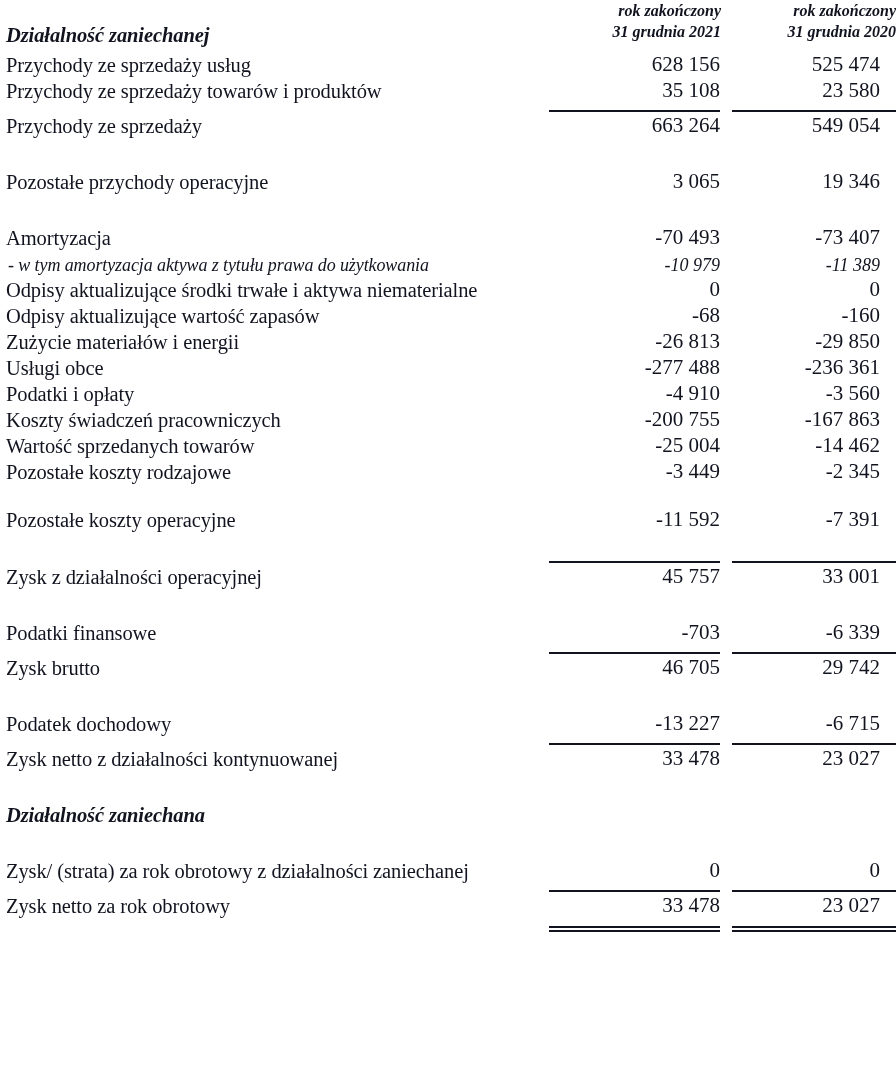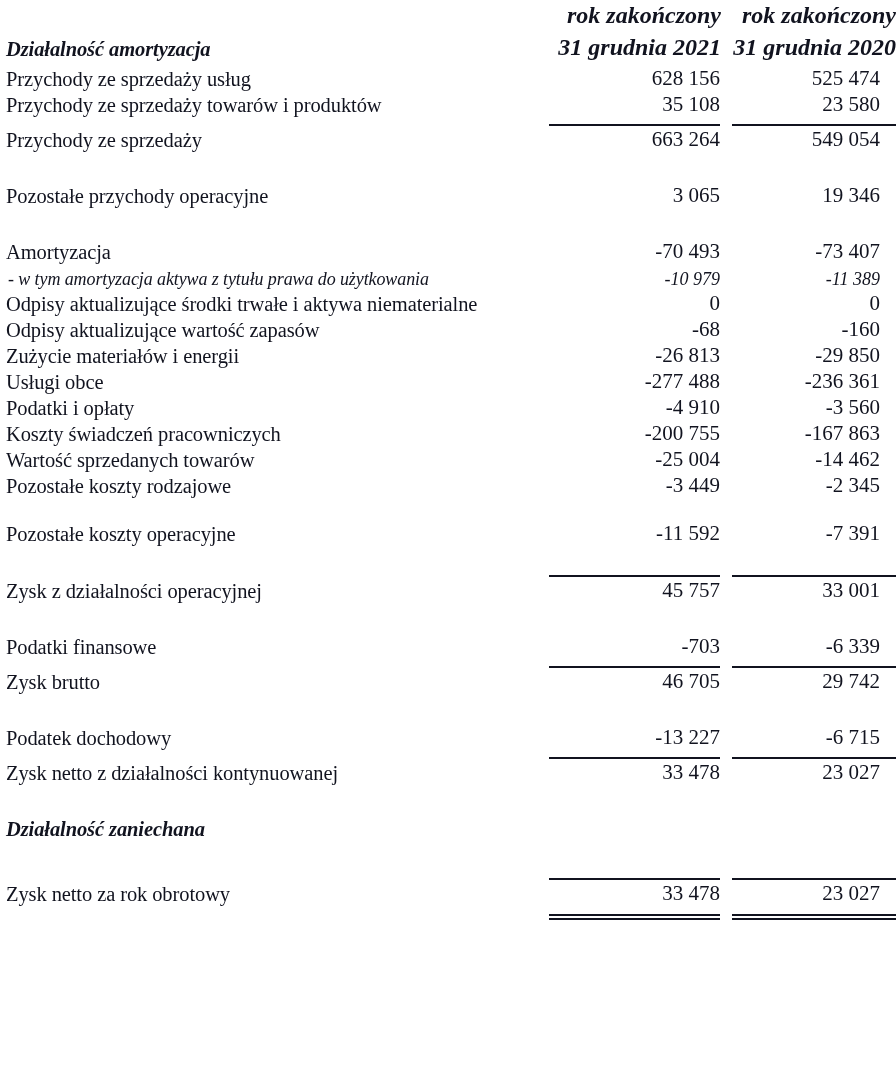--- a/index.html
+++ b/index.html
@@ -72,21 +72,21 @@
   }
   .sub-num {
     font-style: italic;
     font-size: 18px;
   }
 
   
   .hdr {
     font-weight: bold;
     font-style: italic;
-    font-size: 24px;
+    font-size: 16px;
     text-align: right;
     line-height: 1.32;
     white-space: nowrap;
     vertical-align: top;
   }
   .hdr .l2 { display: block; }
 
   
   tr.rule > td { height: 9px; padding: 0; }
   .ruleline {
@@ -129,21 +129,21 @@
     <colgroup>
       <col class="c-label">
       <col class="c-gap1">
       <col class="c-y1">
       <col class="c-gap2">
       <col class="c-y2">
     </colgroup>
     <tbody>
 
       <tr class="r" style="height:54px;">
-        <td class="lbl boldital" style="vertical-align:bottom;padding-bottom:9px;">Działalność amortyzacja</td>
+        <td class="lbl boldital" style="vertical-align:bottom;padding-bottom:9px;">Działalność zaniechanej</td>
         <td></td>
         <td class="hdr">
           <span>rok zakończony</span>
           <span class="l2">31 grudnia 2021</span>
         </td>
         <td></td>
         <td class="hdr">
           <span>rok zakończony</span>
           <span class="l2">31 grudnia 2020</span>
         </td>
@@ -391,20 +391,27 @@
         <td></td>
         <td class="num"></td>
         <td></td>
         <td class="num col2"></td>
       </tr>
 
       <tr class="spacer-lg">
           <td colspan="5"></td>
         </tr>
 
+      <tr class="r">
+        <td class="lbl">Zysk/ (strata) za rok obrotowy z działalności zaniechanej</td>
+        <td></td>
+        <td class="num">0</td>
+        <td></td>
+        <td class="num col2">0</td>
+      </tr>
 
       <tr class="rule">
         <td></td>
         <td></td>
         <td>
             <div class="ruleline"></div>
           </td>
         <td></td>
         <td>
             <div class="ruleline c2"></div>

